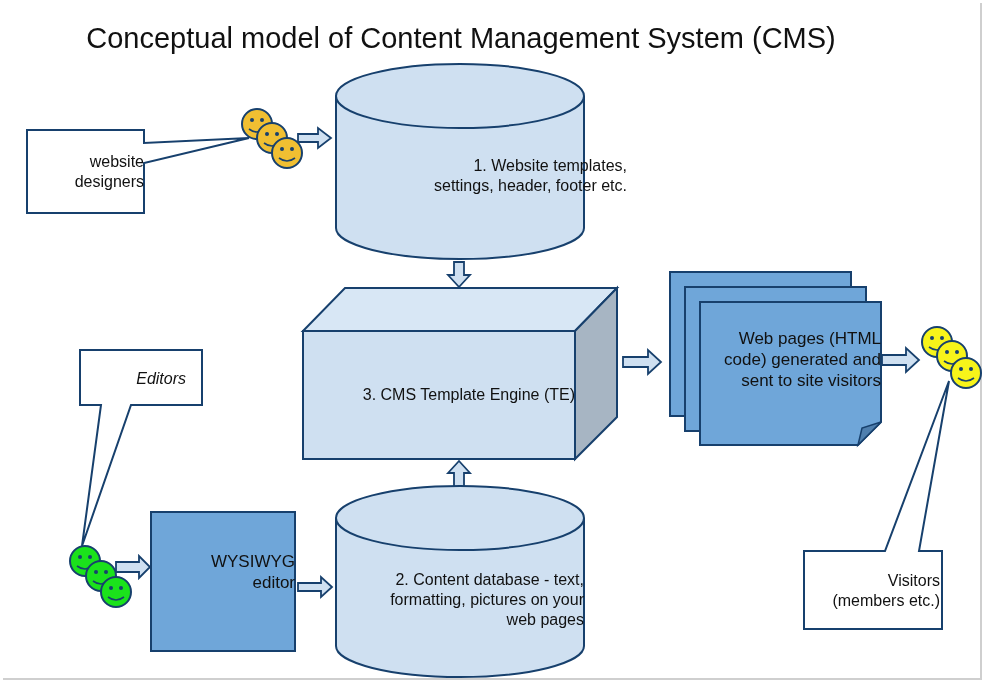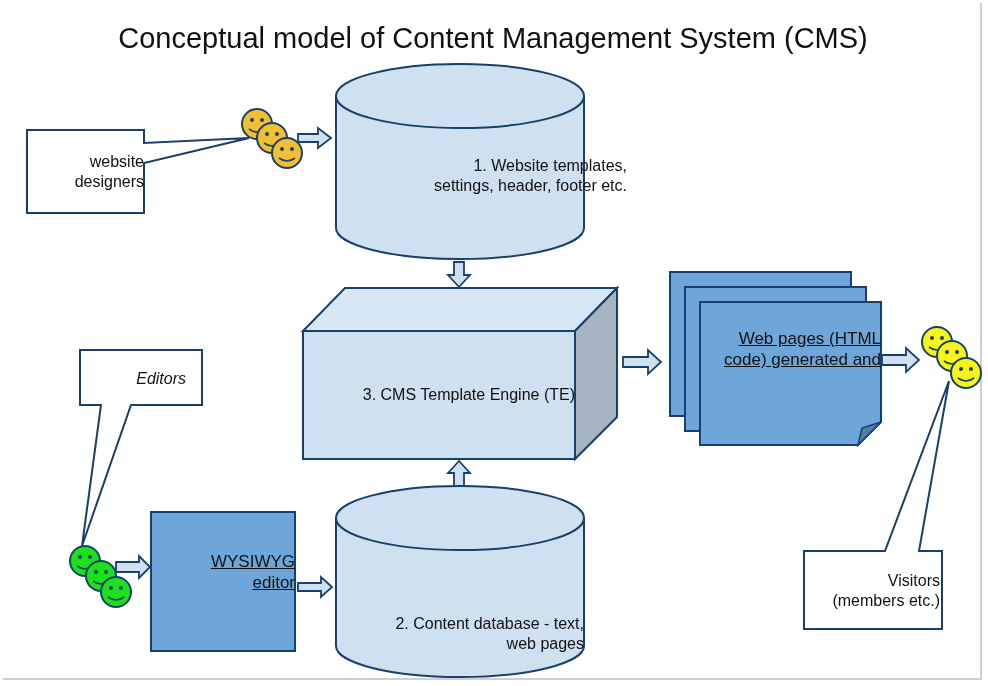--- a/index.html
+++ b/index.html
@@ -2,23 +2,23 @@
 <html><head>
 <meta charset="utf-8">
 <style>
   html, body { margin: 0; padding: 0; background: #ffffff; }
   body { width: 988px; height: 686px; position: relative; overflow: hidden;
          font-family: "Liberation Sans", sans-serif; }
   #frame { position: absolute; left: 3px; top: 3px; width: 979px; height: 677px;
            border-right: 2px solid #cfcfcf; border-bottom: 2px solid #cfcfcf; box-sizing: border-box; }
   svg { position: absolute; left: 0; top: 0; }
   .title { position: absolute; left: 0; top: 22px; width: 930px; text-align: center;
-           font-size: 29px; color: #111; white-space: nowrap; padding-left: 2px; margin-left: 32px; }
+           font-size: 29px; color: #111; white-space: nowrap; padding-left: 2px; }
   .lbl { position: absolute; text-align: right; color: #111; font-size: 16px; line-height: 20px; }
-  .lbl.big { font-size: 17px; line-height: 21px; text-decoration: underline; }
+  .lbl.big { font-size: 17px; line-height: 21px; }
 </style>
 </head>
 <body>
 
 <div id="frame"></div>
 
 <svg width="988" height="686" viewBox="0 0 988 686">
   <defs>
     <g id="smiley">
       <circle cx="0" cy="0" r="15" stroke="#17406d" stroke-width="2"></circle>
@@ -102,32 +102,34 @@
 <div class="lbl" style="left:336px;top:156px;width:291px;">
   <div>1. Website templates,</div>
   <div>settings, header, footer etc.</div>
 </div>
 
 <div class="lbl" style="left:303px;top:385px;width:272px;">3. CMS Template Engine (TE)</div>
 
 <div class="lbl big" style="left:700px;top:328px;width:181px;">
   <div>Web pages (HTML</div>
   <div>code) generated and</div>
+  <div>sent to site visitors</div>
 </div>
 
 <div class="lbl" style="left:80px;top:369px;width:106px;font-style:italic;">
   <div>Editors</div>
 </div>
 
 <div class="lbl big" style="left:151px;top:551px;width:144px;">
   <div>WYSIWYG</div>
   <div>editor</div>
 </div>
 
-<div class="lbl" style="left:336px;top:570px;width:248px;margin-top:44px;">
+<div class="lbl" style="left:336px;top:570px;width:248px;">
   <div>2. Content database - text,</div>
+  <div>formatting, pictures on your</div>
   <div>web pages</div>
 </div>
 
 <div class="lbl" style="left:804px;top:571px;width:136px;">
   <div>Visitors</div>
   <div>(members etc.)</div>
 </div>
 
 </body></html>

